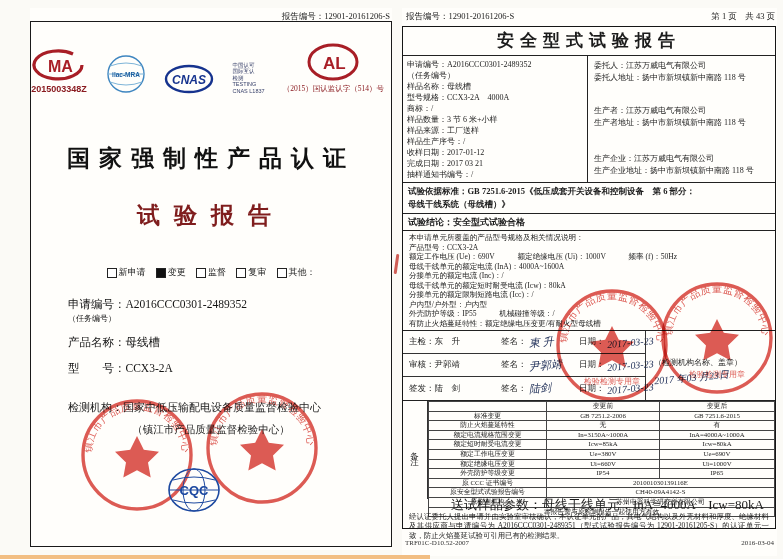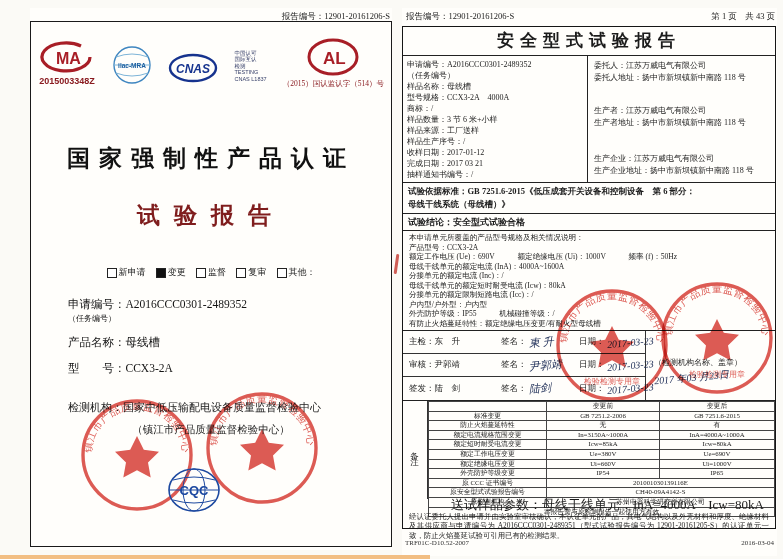--- a/index.html
+++ b/index.html
@@ -2,21 +2,21 @@
 <html><head>
 <meta charset="utf-8">
 <style>
   html,body{margin:0;padding:0;background:#dedbd4;}
   .scan{position:relative;width:783px;height:559px;background:#fbfaf6;overflow:hidden;
         font-family:"Liberation Serif","DejaVu Serif",serif;color:#1c1c1c;}
   
   .page-left{position:absolute;left:30px;top:8px;width:362px;height:542px;background:#fffefb;}
   .pl-report-no{position:absolute;top:3px;right:2px;font-size:8.5px;color:#222;}
   .pl-frame{position:absolute;left:0;top:13px;right:0;bottom:3px;border:1.6px solid #1a1a1a;}
-  .logos{position:absolute;left:8px;right:8px;top:24px;height:62px;display:flex;justify-content:space-between;align-items:center;}
+  .logos{position:absolute;left:0;right:8px;top:24px;height:62px;display:flex;justify-content:space-between;align-items:flex-end;}
   .logo-col{display:flex;flex-direction:column;align-items:center;}
   .cma-num{font-size:9px;font-weight:bold;color:#8a1b20;margin-top:2px;font-family:"Liberation Sans",sans-serif;}
   .cnas-txt{font-size:5.5px;line-height:6.5px;color:#39426b;font-family:"Liberation Sans",sans-serif;margin-top:6px;}
   .al-num{font-size:7.5px;color:#8a1b20;margin-top:3px;white-space:nowrap;}
   .pl-title1{position:absolute;left:0;right:0;top:135px;text-align:center;font-size:23px;font-weight:600;letter-spacing:9px;color:#111;}
   .pl-title2{position:absolute;left:0;right:0;top:192px;text-align:center;font-size:23px;font-weight:600;letter-spacing:14px;color:#7f1d1d;}
   .pl-checks{position:absolute;left:0;right:0;top:258px;text-align:center;font-size:9px;color:#222;}
   .chk{display:inline-flex;align-items:center;margin:0 4px;}
   .box{display:inline-block;width:8px;height:8px;border:1px solid #222;margin-right:2px;background:#fff;}
   .box.filled{background:#111;}

